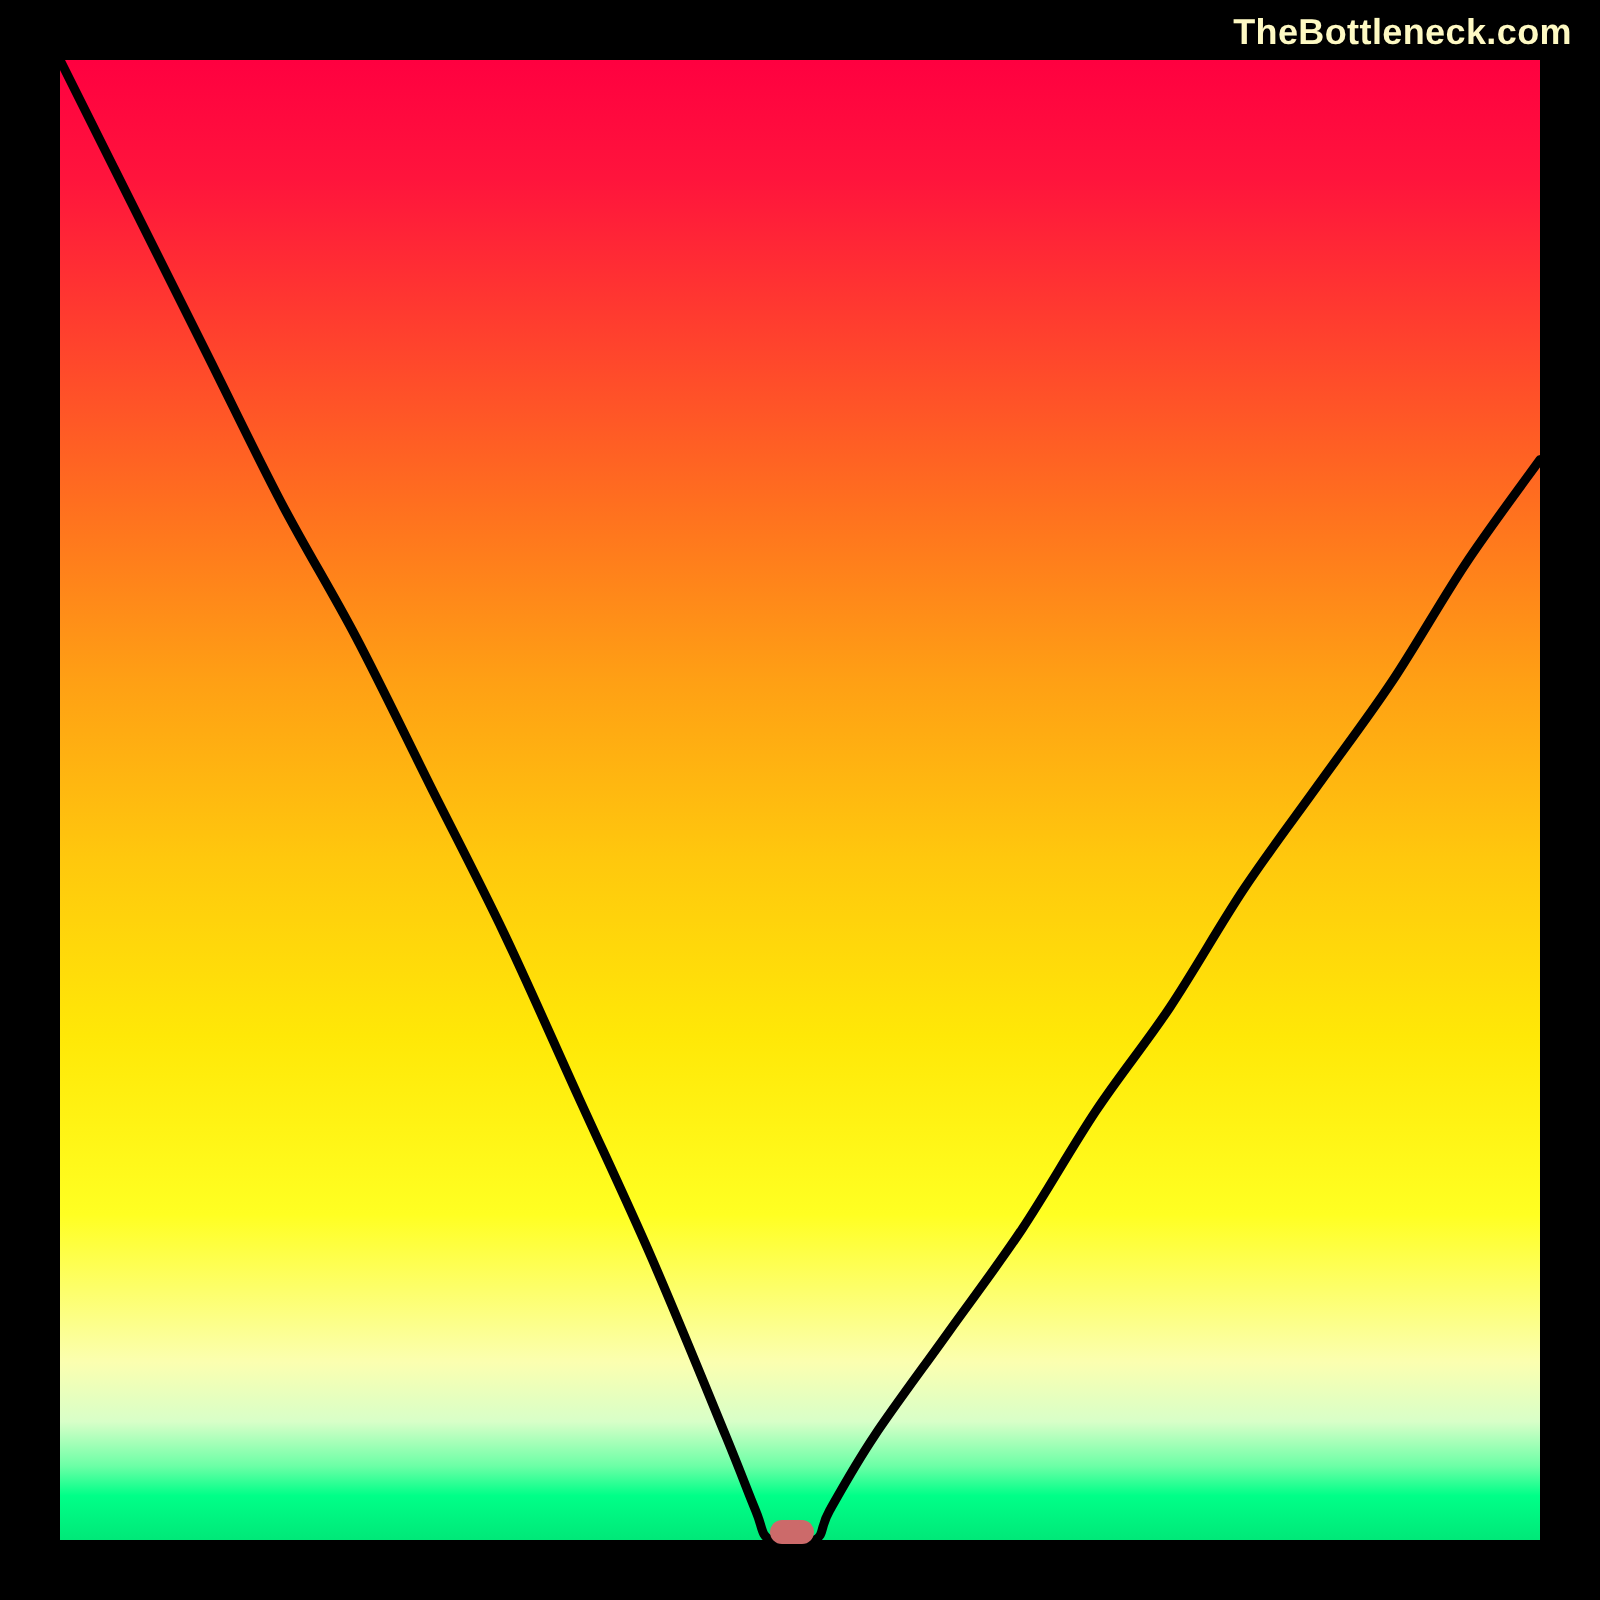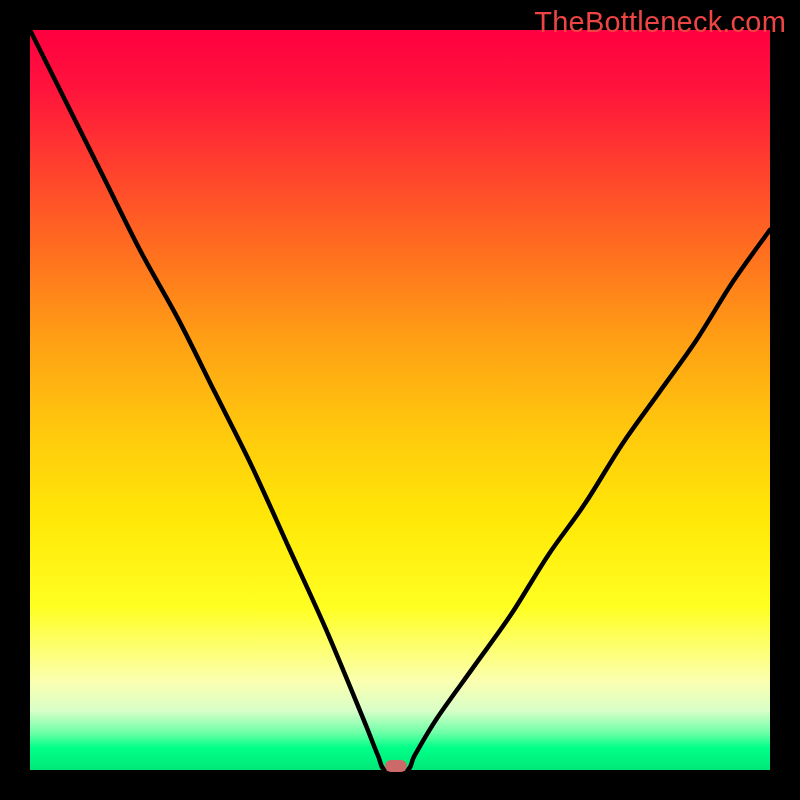--- a/index.html
+++ b/index.html
@@ -14,23 +14,23 @@
     position: relative;
     width: 800px;
     height: 800px;
     background: #000;
   }
   .watermark {
     position: absolute;
     top: 6px;
     right: 14px;
     font-family: Arial, Helvetica, sans-serif;
-    font-size: 29px;
-    font-weight: 400;
-    color: #ef4444;
+    font-size: 18px;
+    font-weight: 700;
+    color: #fef9c3;
     letter-spacing: 0.2px;
     z-index: 10;
   }
   .plot {
     position: absolute;
     left: 30px;
     top: 30px;
     width: 740px;
     height: 740px;
     background: linear-gradient(

